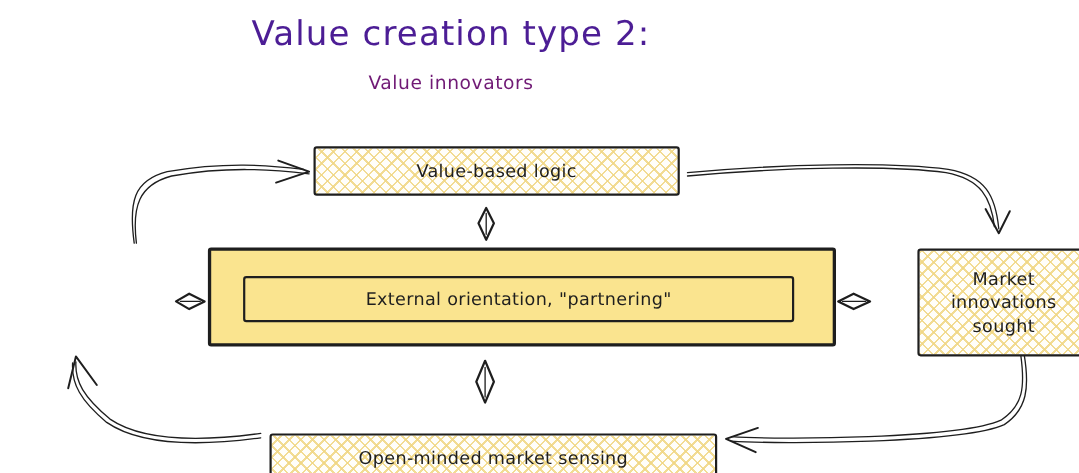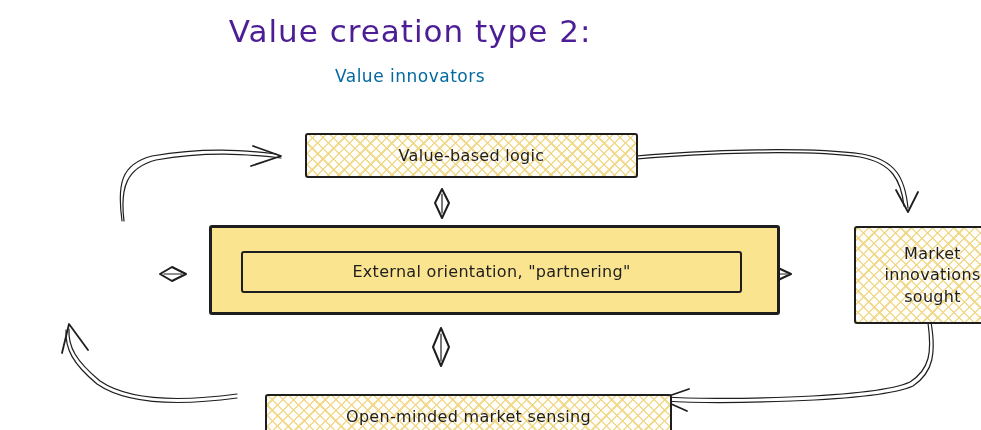--- a/index.html
+++ b/index.html
@@ -17,32 +17,31 @@
     font-size:31px;line-height:1.25;
     letter-spacing:1px;
     color:#4c1d95;
     font-weight:500;
   }
   .subtitle{
     position:absolute;left:150px;top:66px;width:520px;
     text-align:center;
     font-size:17px;
     letter-spacing:0.5px;
-    color:#0369a1;
+    color:#701a75;
   }
   .box{
     position:absolute;
     border:2px solid #1e1e1e;
     border-radius:3px;
     display:flex;align-items:center;justify-content:center;
     text-align:center;
     font-size:16px;
     letter-spacing:0.3px;
     box-sizing:border-box;
-    margin-left:20px;
   }
   .hatch{
     background-color:#fffefa;
     background-image:
       repeating-linear-gradient(45deg,  rgba(240,214,130,0.85) 0 1.6px, transparent 1.6px 7.5px),
       repeating-linear-gradient(-45deg, rgba(240,214,130,0.85) 0 1.6px, transparent 1.6px 7.5px);
   }
   .solid{
     background-color:#fae48f;
     border-width:3px;

